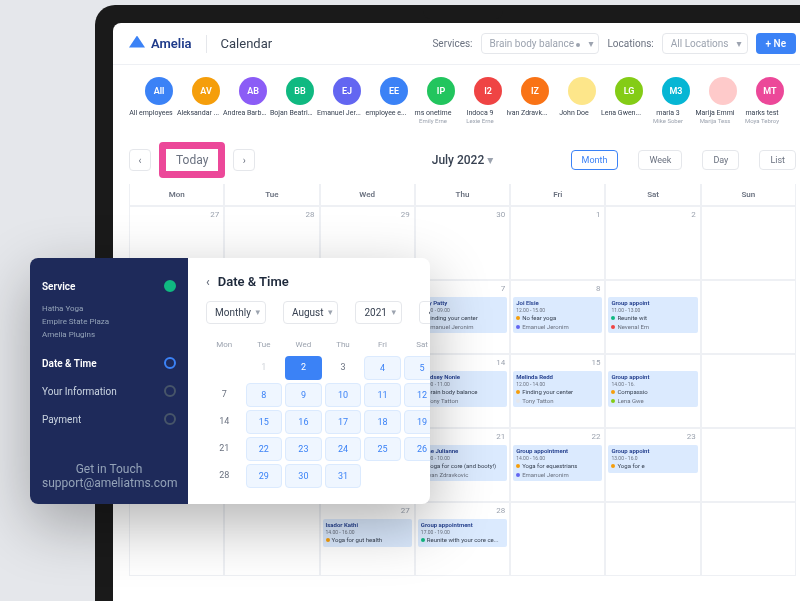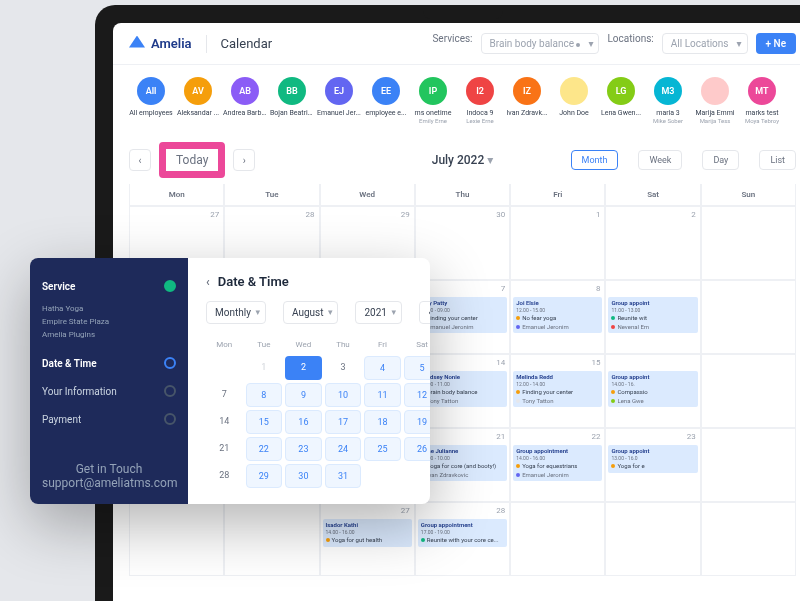--- a/index.html
+++ b/index.html
@@ -5,26 +5,26 @@
 *{box-sizing:border-box;margin:0;padding:0;font-family:-apple-system,BlinkMacSystemFont,"Segoe UI",Roboto,sans-serif}
 body{background:#e5e7eb;width:800px;height:601px;overflow:hidden;position:relative}
 .laptop{position:absolute;top:5px;left:95px;right:-30px;bottom:-60px;background:#1a1a1a;border-radius:20px 20px 0 0;padding:18px 18px 0}
 .notch{position:absolute;top:0;left:50%;transform:translateX(-50%);width:80px;height:14px;background:#1a1a1a;border-radius:0 0 8px 8px;z-index:10}
 .screen{background:#fff;height:100%;border-radius:8px 8px 0 0;overflow:hidden;position:relative}
 .header{display:flex;align-items:center;padding:10px 16px;border-bottom:1px solid #eef0f4;font-size:11px}
 .logo{display:flex;align-items:center;gap:6px;font-weight:600;color:#1e3a8a;font-size:13px}
 .logo-icon{width:16px;height:16px;background:#3b82f6;clip-path:polygon(50% 0,100% 75%,0 75%)}
 .divider{width:1px;height:18px;background:#e5e7eb;margin:0 14px}
 .page-title{color:#374151;font-size:13px}
-.header-right{margin-left:auto;display:flex;align-items:flex-start;gap:8px;font-size:10px;color:#6b7280}
+.header-right{margin-left:auto;display:flex;align-items:center;gap:8px;font-size:10px;color:#6b7280}
 .select{border:1px solid #e5e7eb;border-radius:4px;padding:4px 18px 4px 8px;font-size:10px;color:#9ca3af;position:relative;background:#fff}
 .select::after{content:"▾";position:absolute;right:5px;color:#9ca3af}
 .new-btn{background:#3b82f6;color:#fff;border-radius:4px;padding:5px 10px;font-size:10px;font-weight:500}
 .employees{display:flex;gap:3px;padding:12px 16px;overflow:hidden}
-.emp{display:flex;flex-direction:column;align-items:center;width:44px;flex-shrink:0}
+.emp{display:flex;flex-direction:column;align-items:flex-end;width:44px;flex-shrink:0}
 .avatar{width:28px;height:28px;border-radius:50%;display:flex;align-items:center;justify-content:center;color:#fff;font-size:9px;font-weight:600;margin-bottom:4px}
 .emp-name{font-size:7px;color:#374151;text-align:center;white-space:nowrap;overflow:hidden;text-overflow:ellipsis;width:100%}
 .emp-sub{font-size:6px;color:#9ca3af;text-align:center;white-space:nowrap;overflow:hidden;text-overflow:ellipsis;width:100%}
 .cal-controls{display:flex;align-items:center;padding:6px 16px;gap:8px}
 .nav-btn{border:1px solid #e5e7eb;border-radius:4px;width:22px;height:22px;display:flex;align-items:center;justify-content:center;font-size:10px;color:#6b7280;cursor:pointer}
 .today-btn{border:7px solid #ec4899;border-radius:4px;padding:4px 10px;font-size:12px;color:#6b7280}
 .cal-title{position:absolute;left:50%;transform:translateX(-50%);font-size:12px;color:#374151;font-weight:500}
 .view-tabs{margin-left:auto;display:flex;gap:20px}
 .view-tab{border:1px solid #e5e7eb;border-radius:4px;padding:4px 10px;font-size:9px;color:#6b7280}
 .view-tab.active{border-color:#3b82f6;color:#3b82f6}

